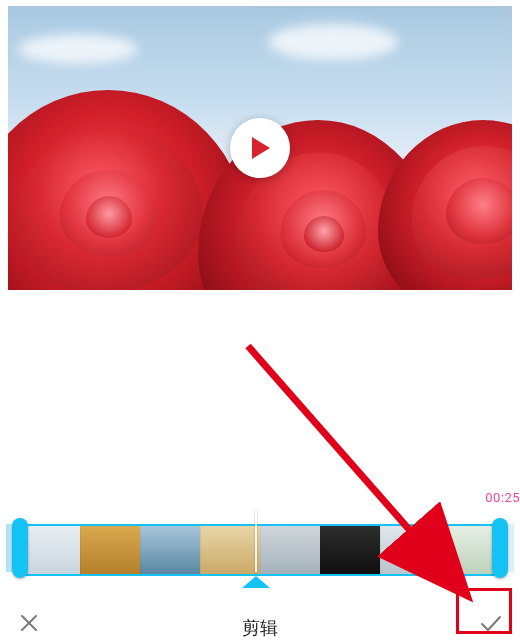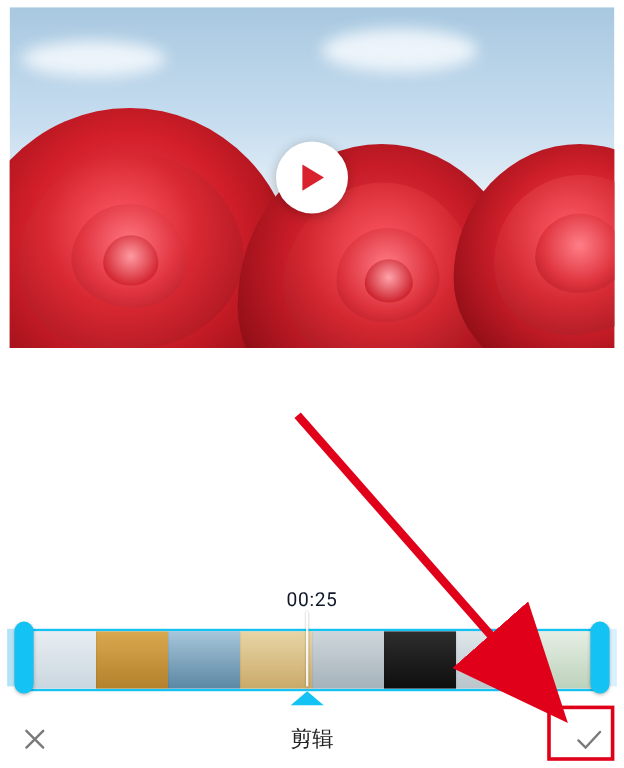--- a/index.html
+++ b/index.html
@@ -7,36 +7,36 @@
   
   .video-preview{position:absolute;left:8px;top:6px;width:504px;height:284px;border-radius:0;overflow:hidden}
   .sky{position:absolute;inset:0;background:linear-gradient(to bottom,#a8c8e0 0%,#c8def0 35%,#e4eef6 55%,#f3f7fb 75%,#f6f4ef 100%)}
   .cloud{position:absolute;background:#f3f8fc;border-radius:50%;filter:blur(6px);opacity:.9}
   .roses{position:absolute;left:0;right:0;bottom:0;height:62%}
   .rose{position:absolute;border-radius:50%}
   .rose .petal{position:absolute;border-radius:50% 50% 48% 48%/56% 56% 44% 44%}
   .play-btn{position:absolute;left:50%;top:50%;width:60px;height:60px;margin:-30px 0 0 -30px;border-radius:50%;background:#fff;box-shadow:0 2px 10px rgba(0,0,0,.25);display:flex;align-items:center;justify-content:center;cursor:pointer}
   .play-btn svg{display:block}
   
-  .timestamp{position:absolute;left:0;right:0;top:490px;text-align:center;font-size:16px;color:#0f172a;letter-spacing:.5px}
+  .timestamp{position:absolute;left:0;right:0;top:490px;text-align:right;font-size:13px;color:#ec4899;letter-spacing:.5px}
   
   .trim{position:absolute;left:6px;right:6px;top:510px;height:70px}
   .strip-edge{position:absolute;top:14px;width:10px;height:48px;opacity:.75}
   .strip-edge.left{left:0;background:linear-gradient(to right,#8fd7f0,#c6eafd)}
   .strip-edge.right{right:0;background:linear-gradient(to left,#c6eafd,#eaf7fd)}
   .strip{position:absolute;left:14px;right:14px;top:14px;height:48px;border-top:2px solid #14c2f4;border-bottom:2px solid #14c2f4;display:flex;overflow:hidden;background:#eef3f5}
   .thumb{flex:1;border-left:1px solid rgba(0,0,0,.05)}
   .handle{position:absolute;top:8px;width:16px;height:60px;background:#14c2f4;border-radius:8px;box-shadow:0 1px 3px rgba(0,0,0,.3);cursor:ew-resize}
   .handle.left{left:6px}
   .handle.right{right:6px}
   .playhead{position:absolute;top:576px;left:242px;width:28px;height:10px}
   .playhead:before{content:"";position:absolute;left:50%;top:-66px;width:2px;height:62px;margin-left:-1px;background:rgba(255,255,255,.85);box-shadow:0 0 2px rgba(0,0,0,.3)}
   .playhead svg{display:block}
   
-  .bottombar{position:absolute;left:0;right:0;bottom:0;height:48px;display:flex;align-items:center;justify-content:space-between;padding:0 12px}
+  .bottombar{position:absolute;left:0;right:0;bottom:0;height:48px;display:flex;align-items:flex-end;justify-content:space-between;padding:0 12px}
   .icon-btn{width:34px;height:34px;display:flex;align-items:center;justify-content:center;color:#707070;cursor:pointer}
   .title{font-size:18px;color:#222}
   
   .anno-arrow{position:absolute;left:240px;top:338px;width:260px;height:280px;pointer-events:none}
   .anno-box{position:absolute;right:8px;bottom:6px;width:50px;height:40px;border:3px solid #e1001a;pointer-events:none}
 </style>
 </head>
 <body>
 
 <div class="wrap">

